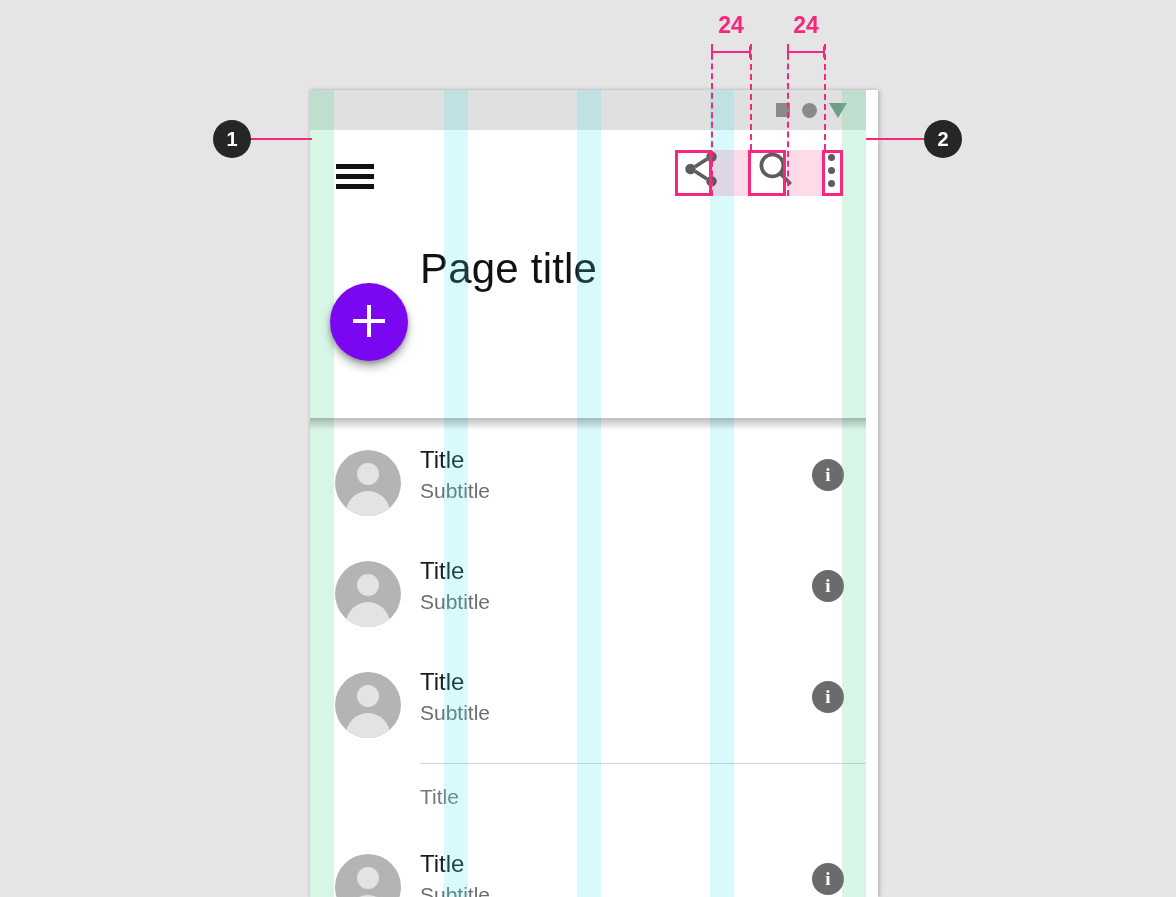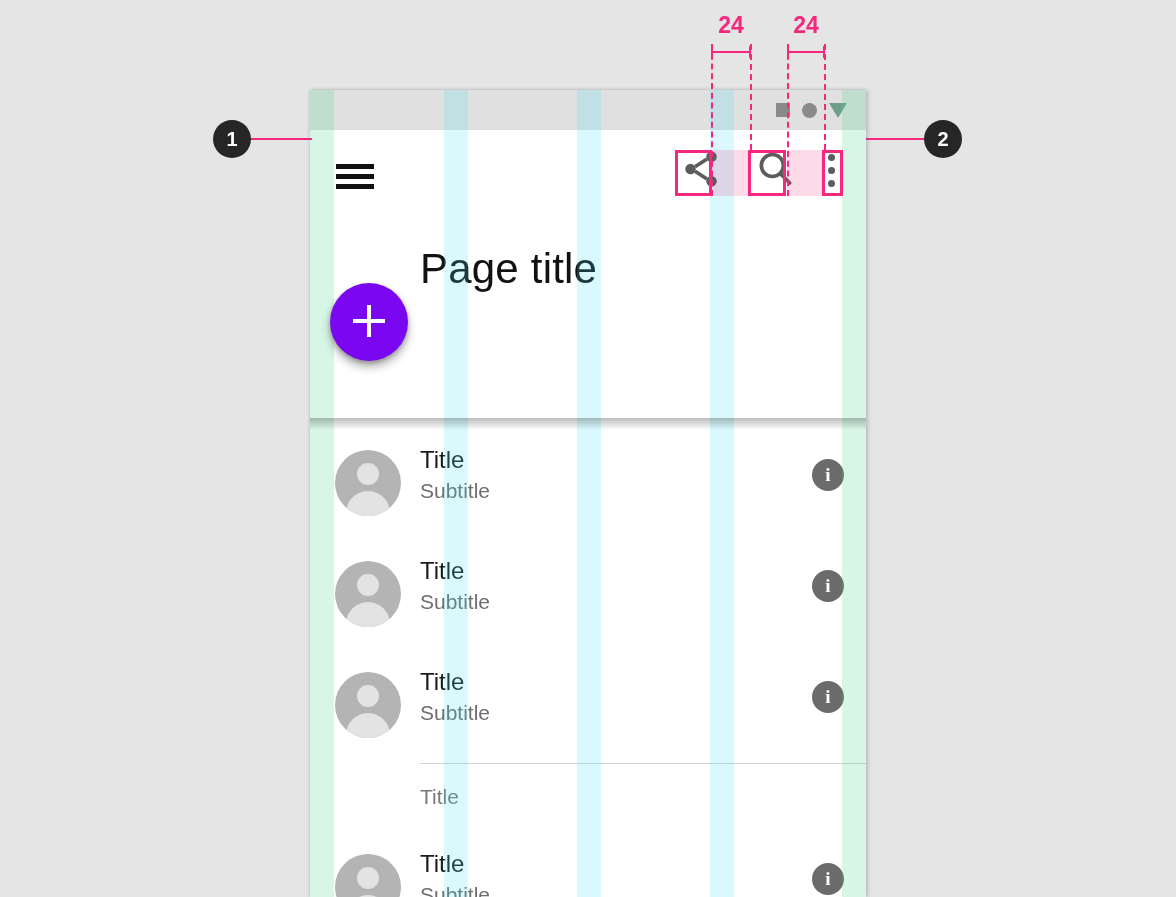--- a/index.html
+++ b/index.html
@@ -19,20 +19,21 @@
   
   #phone {
     position: absolute;
     left: 310px;
     top: 90px;
     width: 556px;
     height: 807px;
     background: #ffffff;
     overflow: hidden;
     box-shadow: 2px 0 4px rgba(0,0,0,.18), -1px 0 3px rgba(0,0,0,.10);
+    padding-left: 12px;
   }
   .statusbar {
     position: absolute;
     left: 0; top: 0;
     width: 556px; height: 40px;
     background: #e0e0e0;
   }
   .sysicons {
     position: absolute;
     right: 19px; top: 0;

